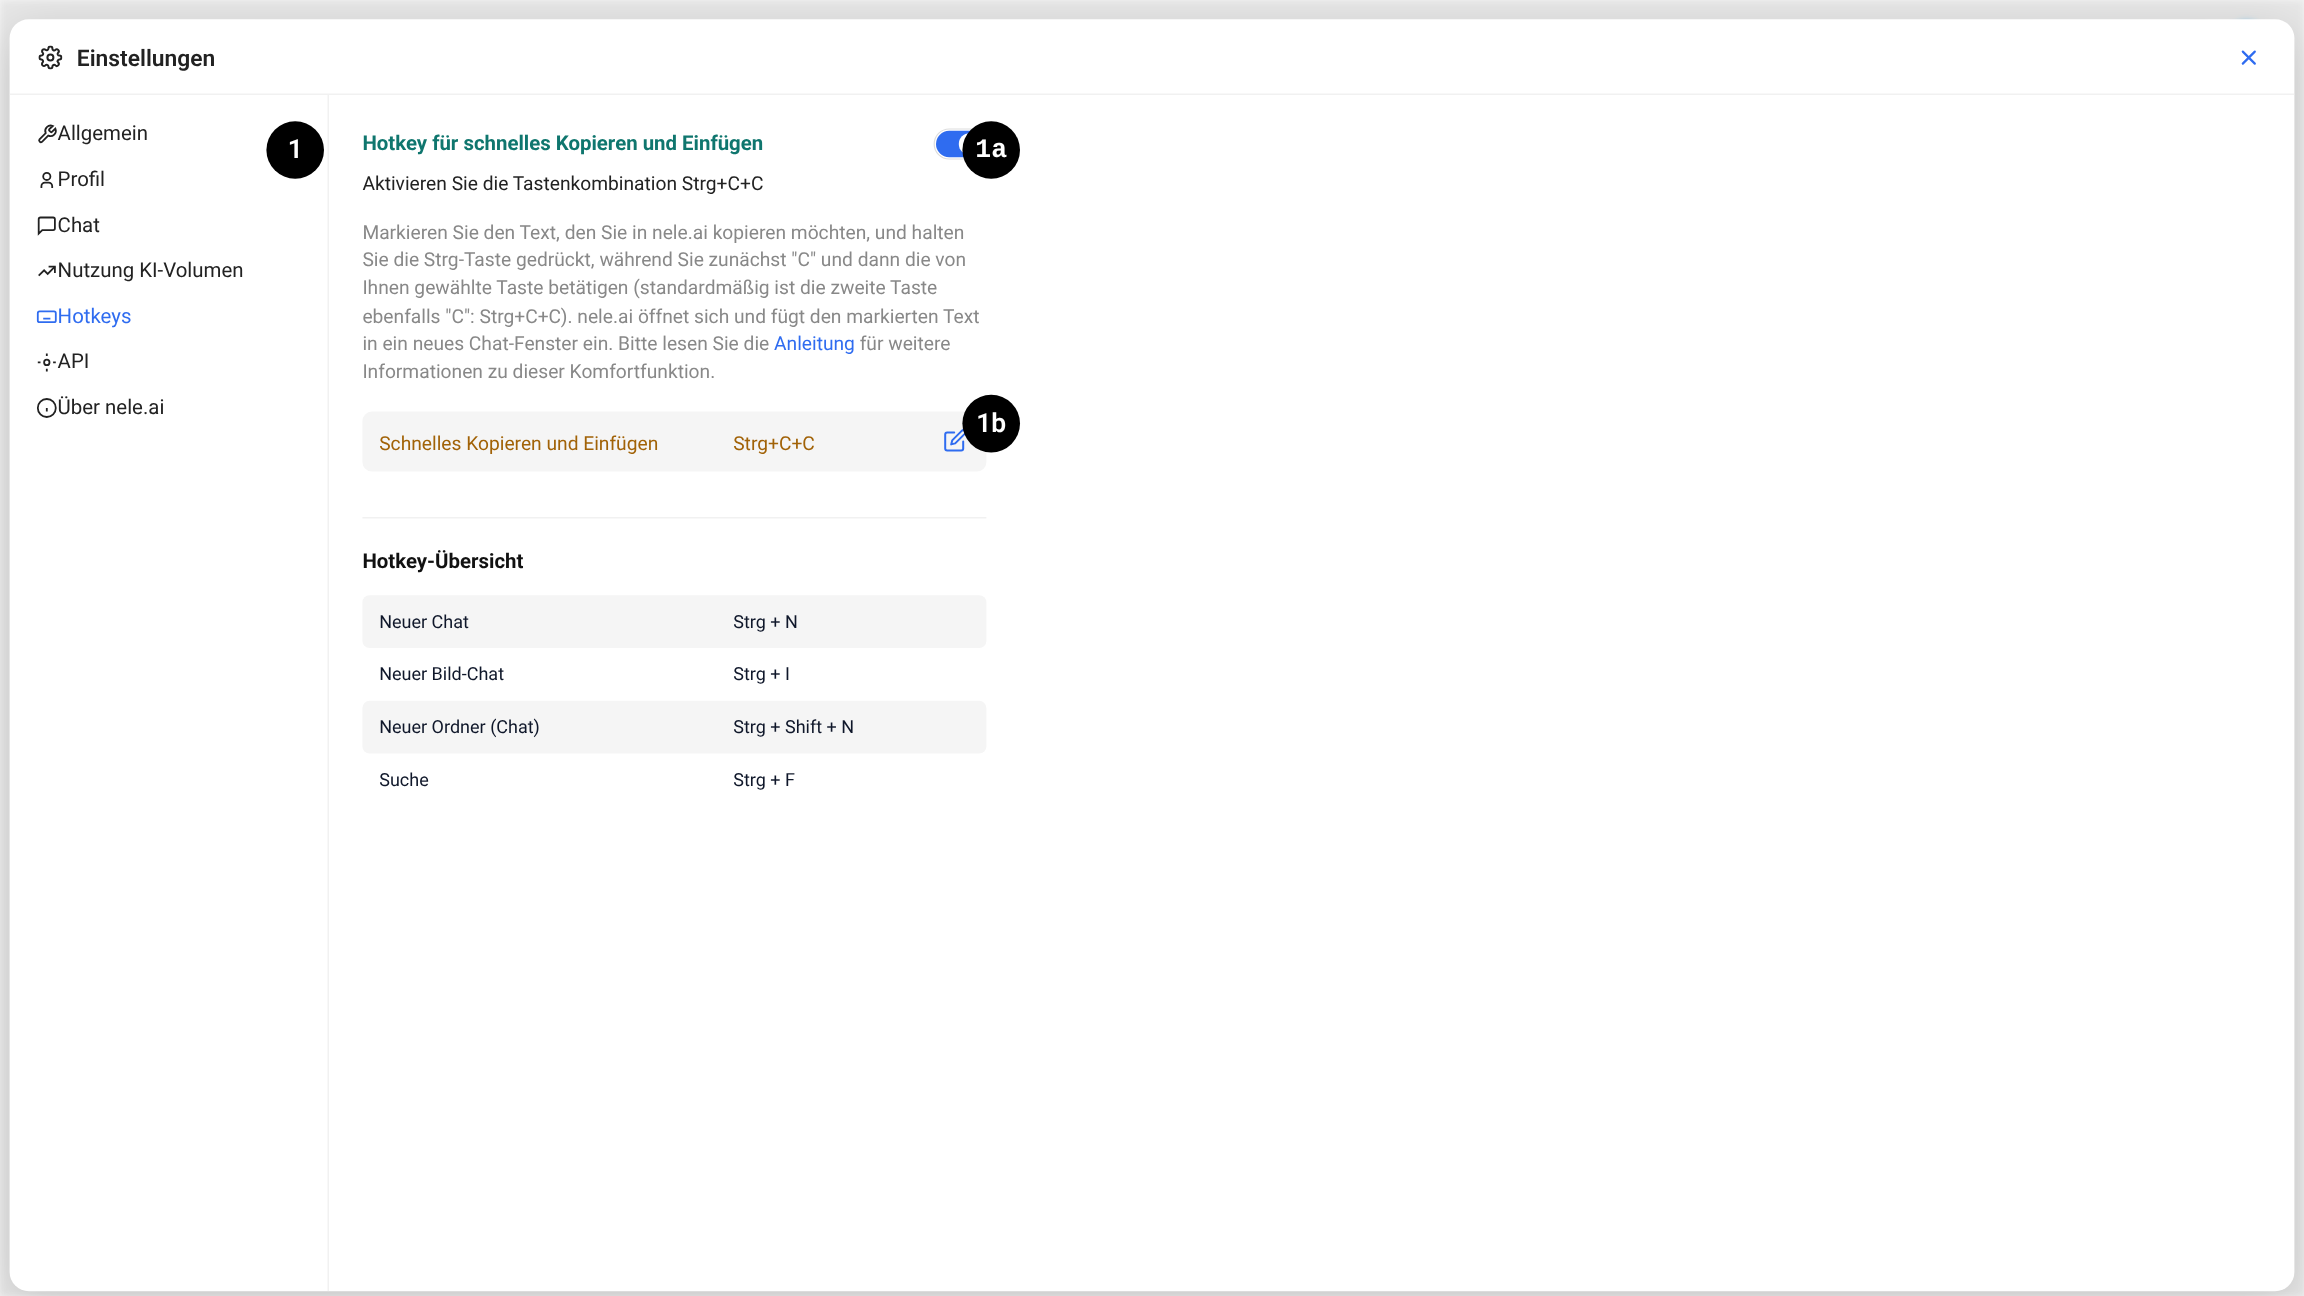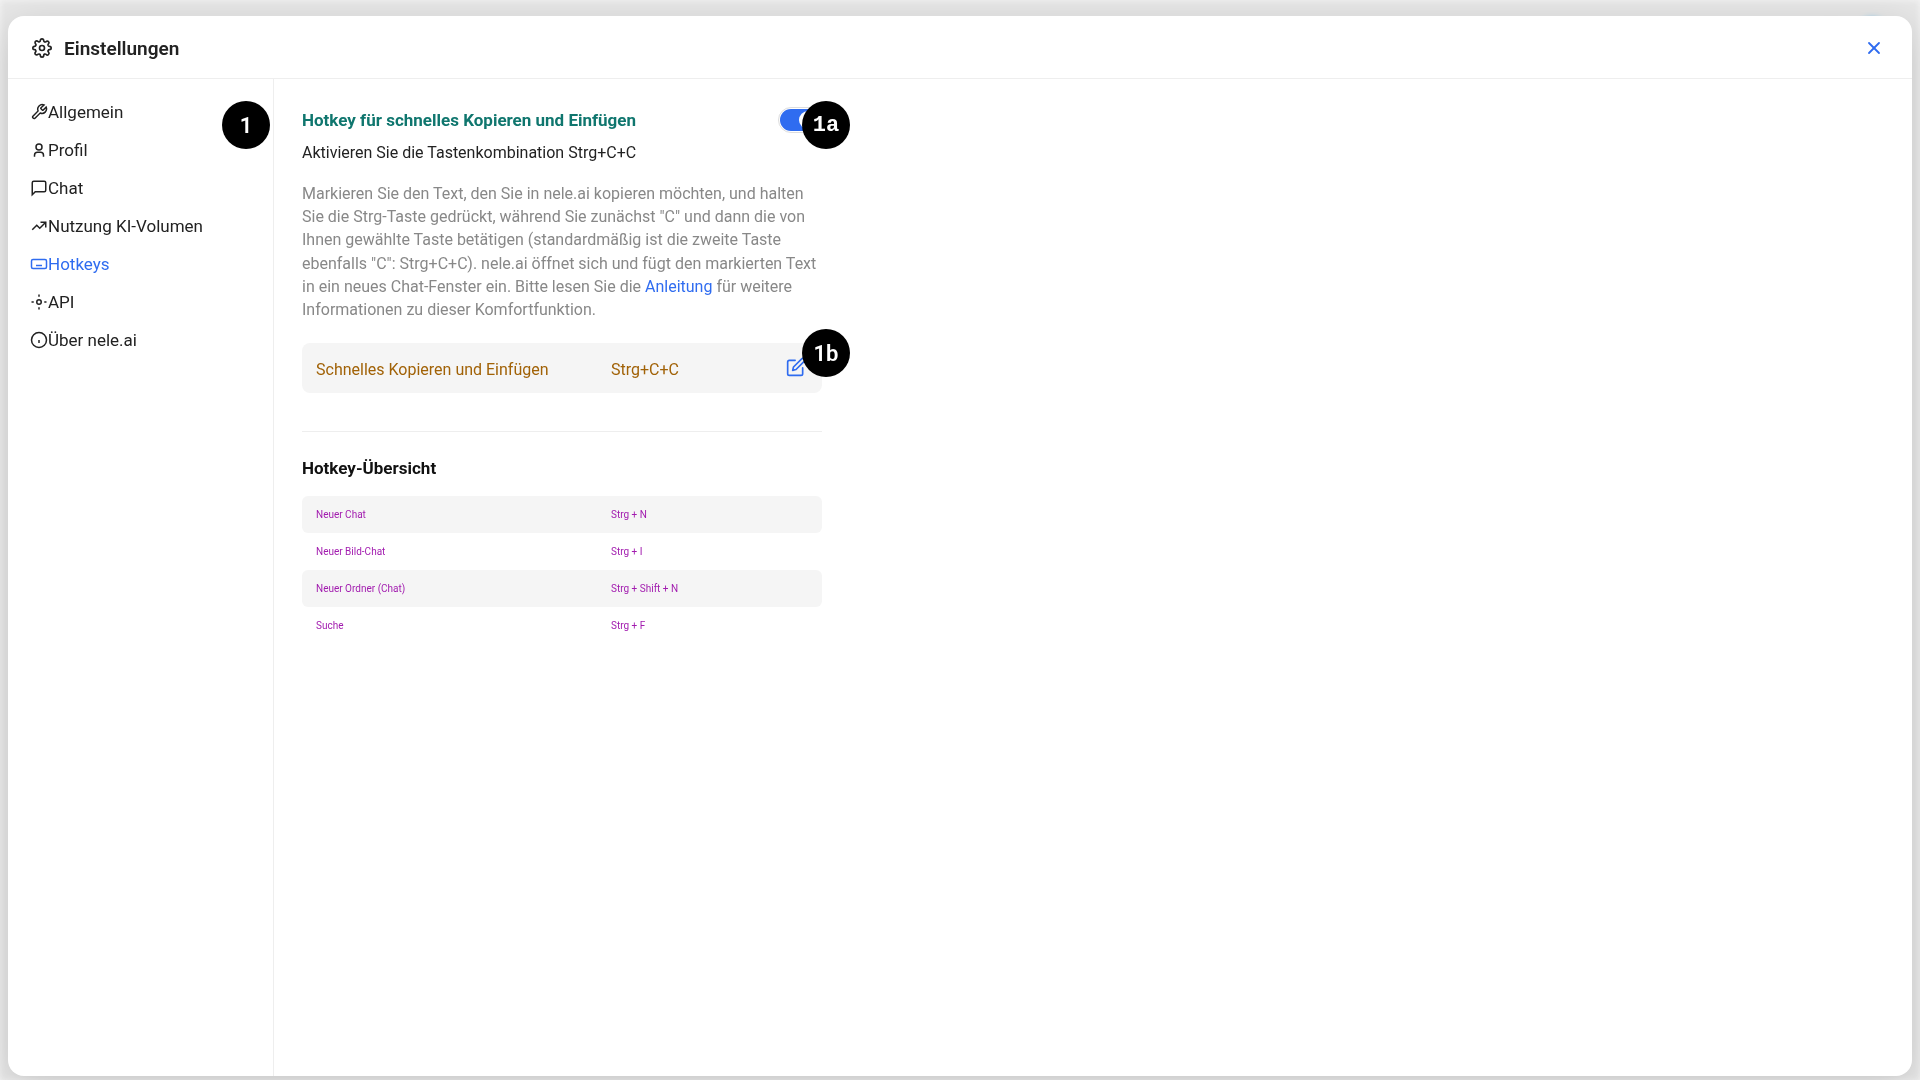--- a/index.html
+++ b/index.html
@@ -150,21 +150,21 @@
     margin: 38px 0 26px 0;
   }
 
   .overview-title {
     font-size: 17px; font-weight: 700; color: #111;
     margin-bottom: 18px;
   }
   .ov-table { width: 100%; }
   .ov-row {
     display: flex; padding: 13px 14px;
-    font-size: 10px; color: #a21caf;
+    font-size: 15px; color: #0f172a;
   }
   .ov-row:nth-child(odd) { background: #f5f5f5; border-radius: 6px; }
   .ov-row .label { flex: 0 0 295px; }
 
   
   .annot {
     position: absolute;
     width: 48px; height: 48px; border-radius: 50%;
     background: #000; color: #fff;
     display: flex; align-items: center; justify-content: center;

